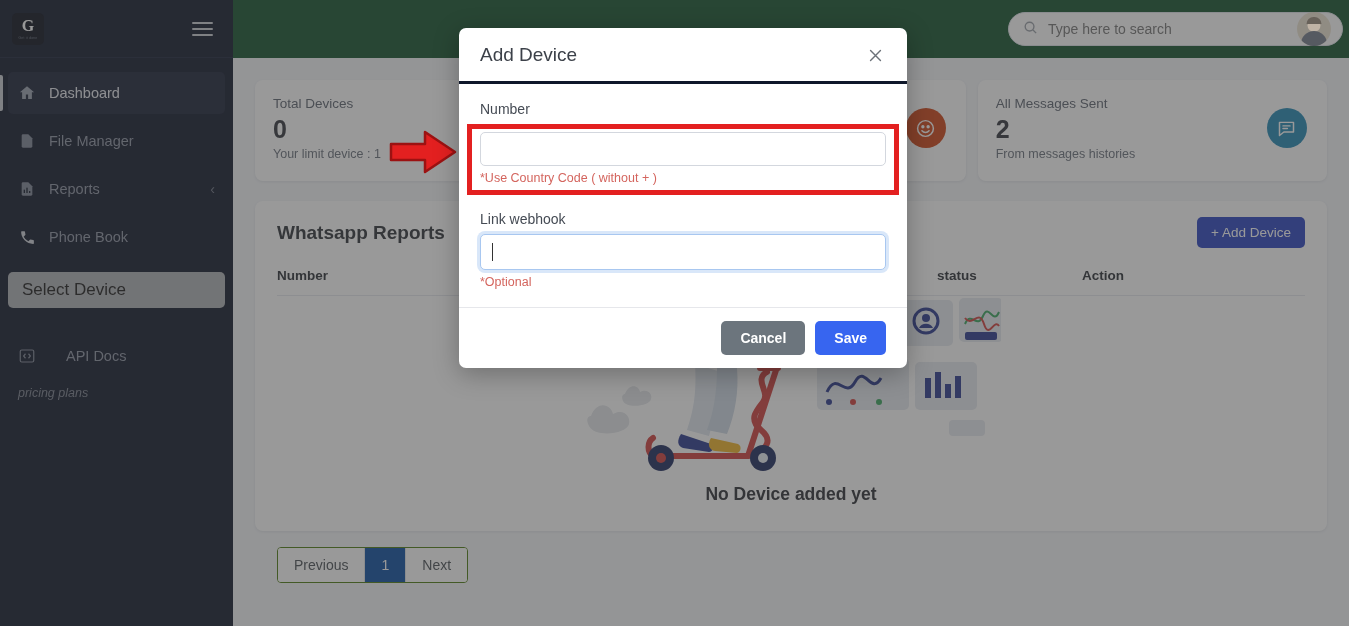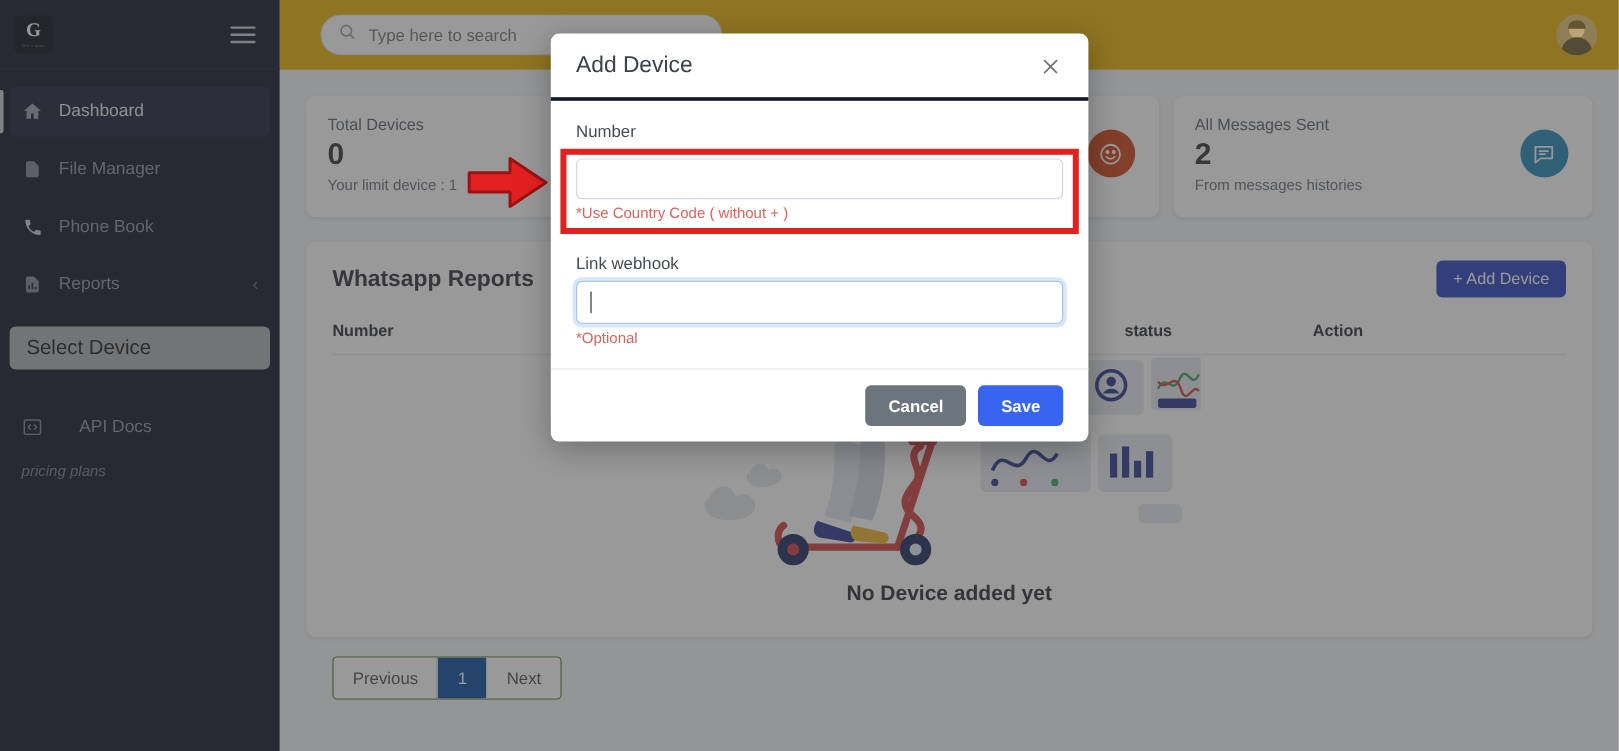--- a/index.html
+++ b/index.html
@@ -59,21 +59,21 @@
     height: 36px; margin: 0 8px; padding: 0 10px;
     color: #8d94a4; font-size: 14.5px; cursor: pointer;
   }
   .pricing {
     margin: 12px 8px 0 8px; padding: 0 10px;
     color: #7a818f; font-size: 12.5px; font-style: italic; cursor: pointer;
   }
 
   
   .main { position: absolute; left: 233px; top: 0; width: 1116px; height: 626px; background: #f4f6f9; }
-  .topbar { height: 58px; display: flex; align-items: center; padding: 0 34px; background:#eab308; }
+  .topbar { height: 58px; display: flex; align-items: center; padding: 0 6px; background:#14532d;justify-content:flex-end; }
   .search {
     position: relative; width: 335px; height: 34px;
     border: 1px solid #dfe3ea; border-radius: 18px;
     display: flex; align-items: center; padding: 0 14px; gap: 10px; background:#fff;
   }
   .search input {
     border: 0; outline: 0; font-size: 14px; color: #8a8f98;
     background: transparent; width: 100%; font-family: "Liberation Sans", sans-serif;
   }
   .avatar {
@@ -110,21 +110,21 @@
   .add-device-btn {
     margin-left: auto; background: #2a44c0; color: #fff; border: 0;
     font-size: 13.5px; border-radius: 5px; padding: 8px 14px; cursor: pointer;
     font-family: "Liberation Sans", sans-serif;
   }
   .thead { display: flex; margin-top: 20px; padding-bottom: 12px; border-bottom: 1px solid #e6e9ee; }
   .th { font-size: 13.5px; font-weight: 700; color: #2b2f36; }
   .th.c1 { width: 420px; }
   .th.c2 { width: 240px; }
   .th.c3 { width: 145px; }
-  .th.c4 { flex: 1; margin-left: 12px; }
+  .th.c4 { flex: 1; }
 
   .empty { position: absolute; left: 0; right: 0; top: 95px; height: 215px; }
   .empty-text {
     position: absolute; left: 0; right: 0; bottom: 6px; text-align: center;
     font-size: 17.5px; font-weight: 700; color: #2c2f35;
   }
   .illus { position: absolute; left: 50%; top: 0; transform: translateX(-50%); }
 
   .pager {
     position: absolute; left: 22px; bottom: -52px;
@@ -209,40 +209,40 @@
         </span>
         <span>Dashboard</span>
       </div>
       <div class="nav-item">
         <span class="nav-ic">
           <svg width="16" height="18" viewBox="0 0 24 24" fill="#7e8696">
               <path d="M14 2H6a2 2 0 0 0-2 2v16a2 2 0 0 0 2 2h12a2 2 0 0 0 2-2V8z"></path>
             </svg>
         </span>
         <span>File Manager</span>
-      </div>
-      <div class="nav-item">
-        <span class="nav-ic">
-          <svg width="17" height="17" viewBox="0 0 24 24" fill="#cdd2da">
-              <path d="M6.6 10.8a15.1 15.1 0 0 0 6.6 6.6l2.2-2.2a1 1 0 0 1 1-.25c1.1.37 2.3.57 3.6.57a1 1 0 0 1 1 1V20a1 1 0 0 1-1 1A17 17 0 0 1 3 4a1 1 0 0 1 1-1h3.5a1 1 0 0 1 1 1c0 1.25.2 2.45.57 3.57a1 1 0 0 1-.25 1z"></path>
-            </svg>
-        </span>
-        <span>Phone Book</span>
       </div>
       <div class="nav-item">
         <span class="nav-ic">
           <svg width="16" height="18" viewBox="0 0 24 24" fill="#7e8696">
               <path d="M14 2H6a2 2 0 0 0-2 2v16a2 2 0 0 0 2 2h12a2 2 0 0 0 2-2V8z"></path>
               <rect x="7" y="13" width="2" height="5" fill="#10172a"></rect>
               <rect x="11" y="10" width="2" height="8" fill="#10172a"></rect>
               <rect x="15" y="15" width="2" height="3" fill="#10172a"></rect>
             </svg>
         </span>
         <span>Reports</span>
         <span class="chev">‹</span>
+      </div>
+      <div class="nav-item">
+        <span class="nav-ic">
+          <svg width="17" height="17" viewBox="0 0 24 24" fill="#cdd2da">
+              <path d="M6.6 10.8a15.1 15.1 0 0 0 6.6 6.6l2.2-2.2a1 1 0 0 1 1-.25c1.1.37 2.3.57 3.6.57a1 1 0 0 1 1 1V20a1 1 0 0 1-1 1A17 17 0 0 1 3 4a1 1 0 0 1 1-1h3.5a1 1 0 0 1 1 1c0 1.25.2 2.45.57 3.57a1 1 0 0 1-.25 1z"></path>
+            </svg>
+        </span>
+        <span>Phone Book</span>
       </div>
     </nav>
 
     <div class="select-device">
       <span>Select Device</span>
     </div>
 
     <div class="sb-lower">
       <div class="api-docs">
         <span class="nav-ic">

